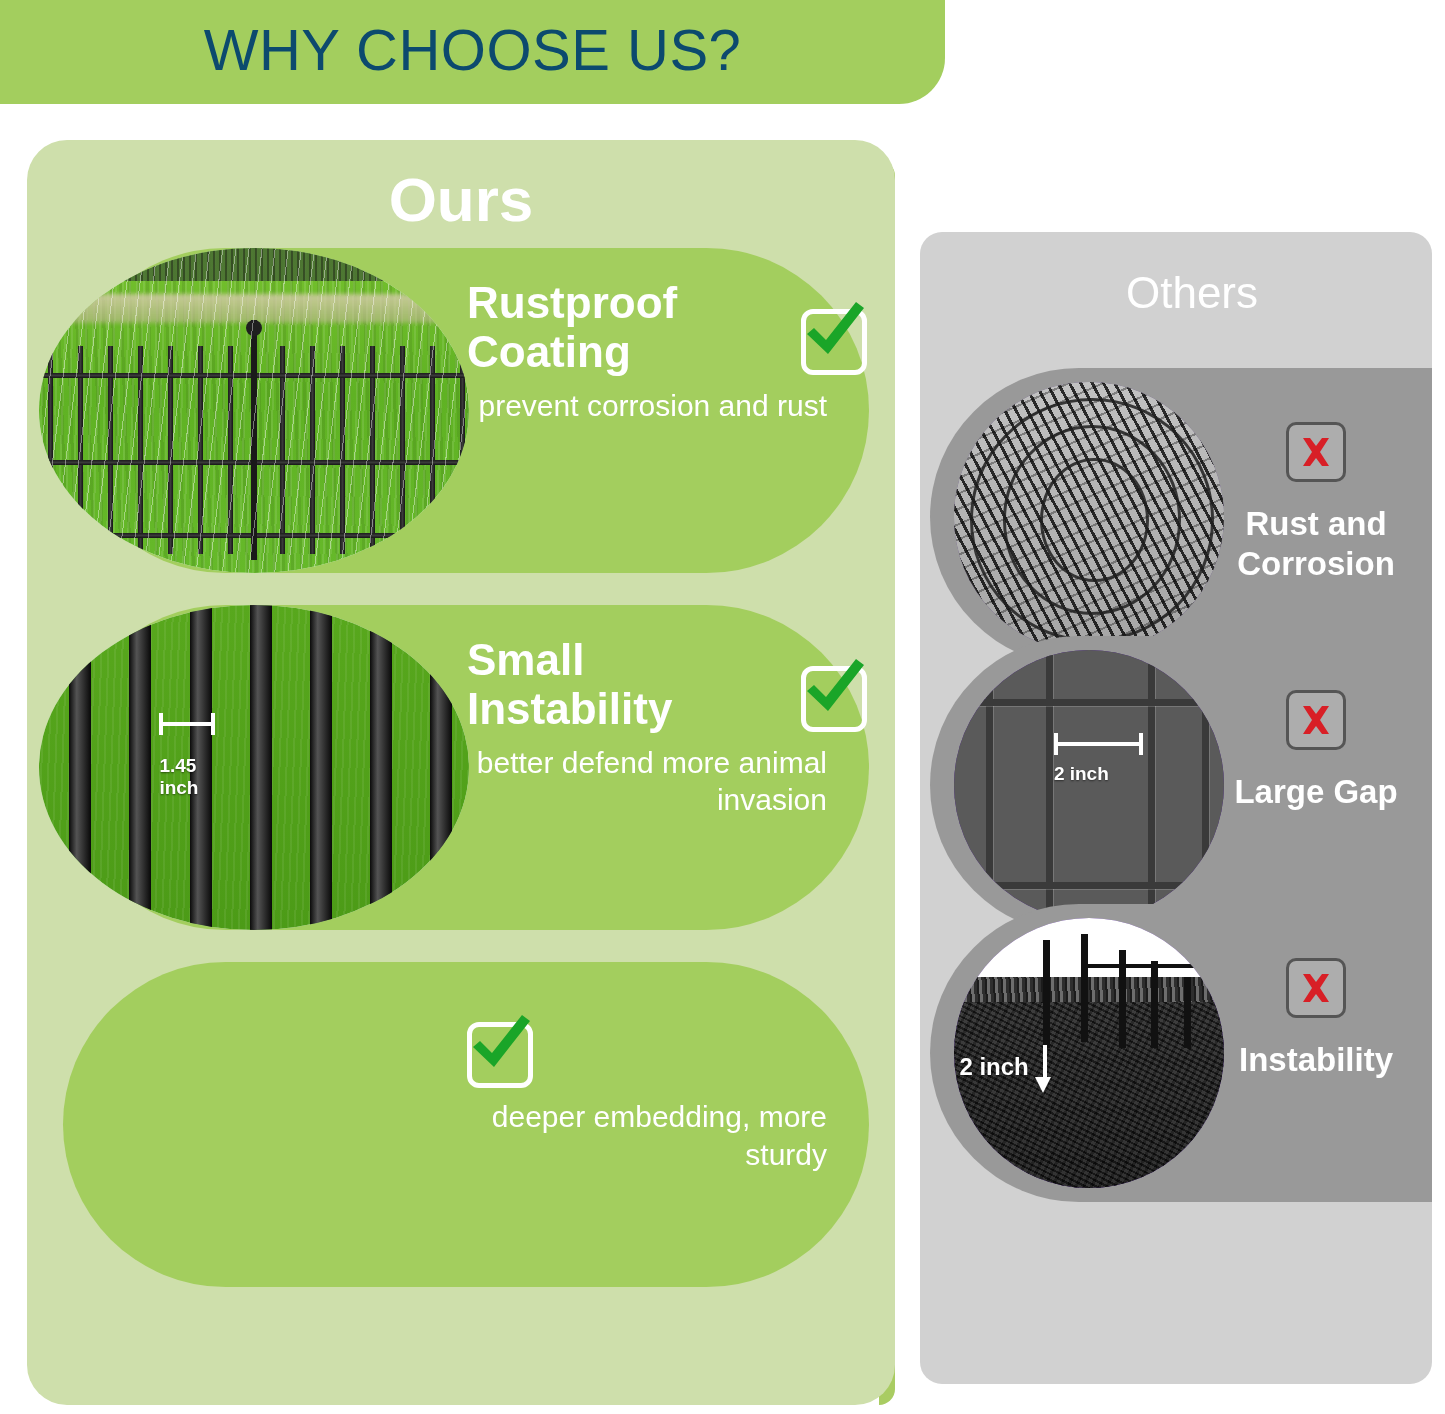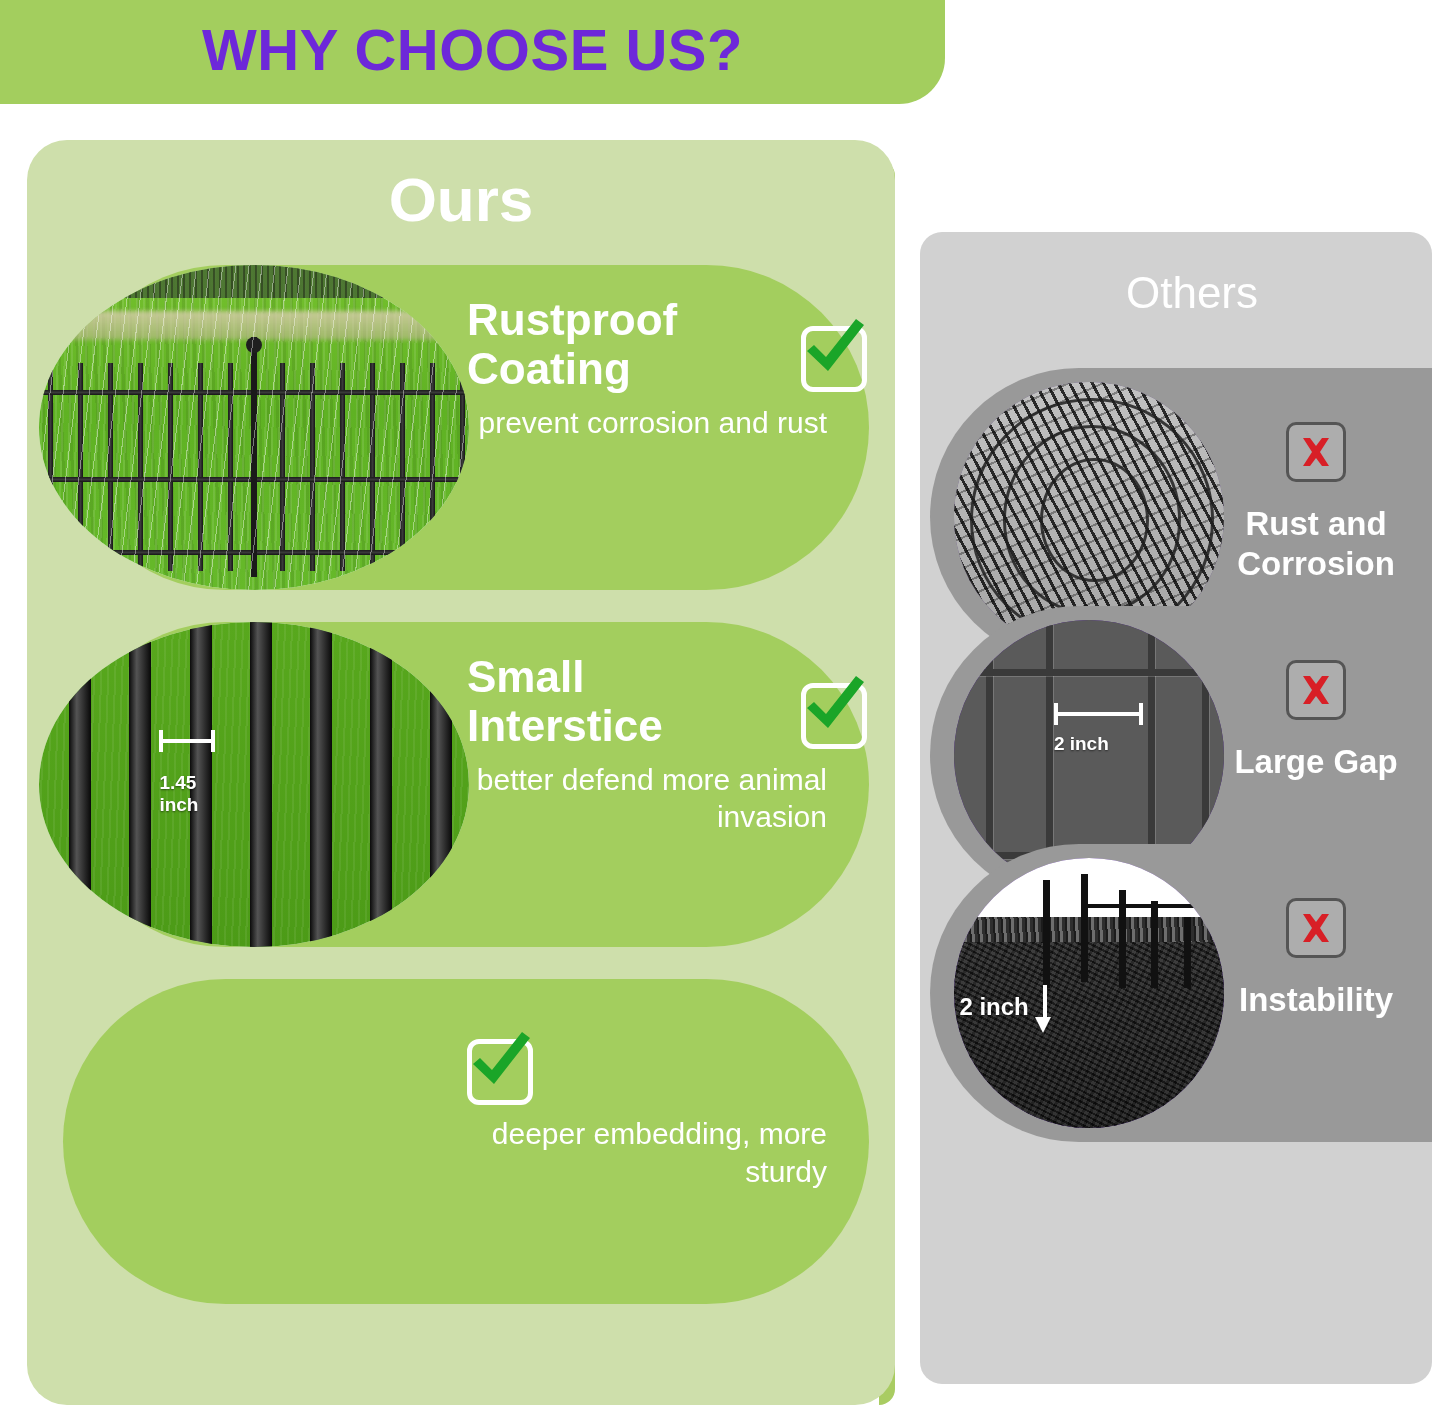--- a/index.html
+++ b/index.html
@@ -24,23 +24,23 @@
     height: 104px;
     background: #a3ce5e;
     border-bottom-right-radius: 46px;
     display: flex;
     align-items: center;
     justify-content: center;
     box-sizing: border-box;
     padding-bottom: 6px;
   }
   .header-title {
-    color: #6d28d9;
+    color: #0c4a6e;
     font-size: 58px;
-    font-weight: bold;
+    font-weight: normal;
     letter-spacing: 0.5px;
     white-space: nowrap;
     font-family: "Liberation Sans", sans-serif;
     text-align: center;
   }
 
   
   .others-card {
     position: absolute;
     left: 920px;
@@ -64,20 +64,21 @@
   }
   .others-rows {
     position: absolute;
     left: 0;
     top: 136px;
     width: 512px;
   }
   .other-row {
     position: relative;
     height: 238px;
+    margin-bottom: 30px;
   }
   .other-row-bar {
     position: absolute;
     left: 10px;
     top: 0;
     width: 502px;
     height: 298px;
     background: #999999;
     border-top-left-radius: 149px;
     border-bottom-left-radius: 149px;
@@ -145,21 +146,21 @@
     width: 100%;
     text-align: center;
     color: #ffffff;
     font-size: 62px;
     font-weight: bold;
     font-family: "Liberation Sans", sans-serif;
   }
   .ours-rows {
     position: absolute;
     left: 0;
-    top: 125px;
+    top: 108px;
     width: 860px;
   }
   .our-row {
     position: relative;
     height: 325px;
     margin-bottom: 32px;
   }
   .our-row-pill {
     position: absolute;
     left: 36px;
@@ -507,21 +508,21 @@
           <div class="bar-v" style="left:63%"></div>
           <div class="bar-v" style="left:77%"></div>
           <div class="bar-v" style="left:91%"></div>
           <div class="meas-bracket" style="left:28%;top:36%;width:13%;"></div>
           <div class="meas" style="left:28%;top:46%;font-size:19px;line-height:1.18;width:60px;">1.45 inch</div>
         </div>
       </div>
 
       <div class="our-side">
         <div class="our-head-line">
-          <div class="our-title-text">Small Interstice</div>
+          <div class="our-title-text">Small Instability</div>
           <div class="check-badge">
             <svg width="70" height="70" viewBox="0 0 70 70" style="position:absolute;left:-6px;top:-20px;" aria-hidden="true">
               <path d="M14 34 L26 46 L56 8 L64 14 L28 60 L7 40 Z" fill="#1aa528"></path>
             </svg>
           </div>
         </div>
         <div class="our-sub">better defend more animal invasion</div>
       </div>
     </div>
 

